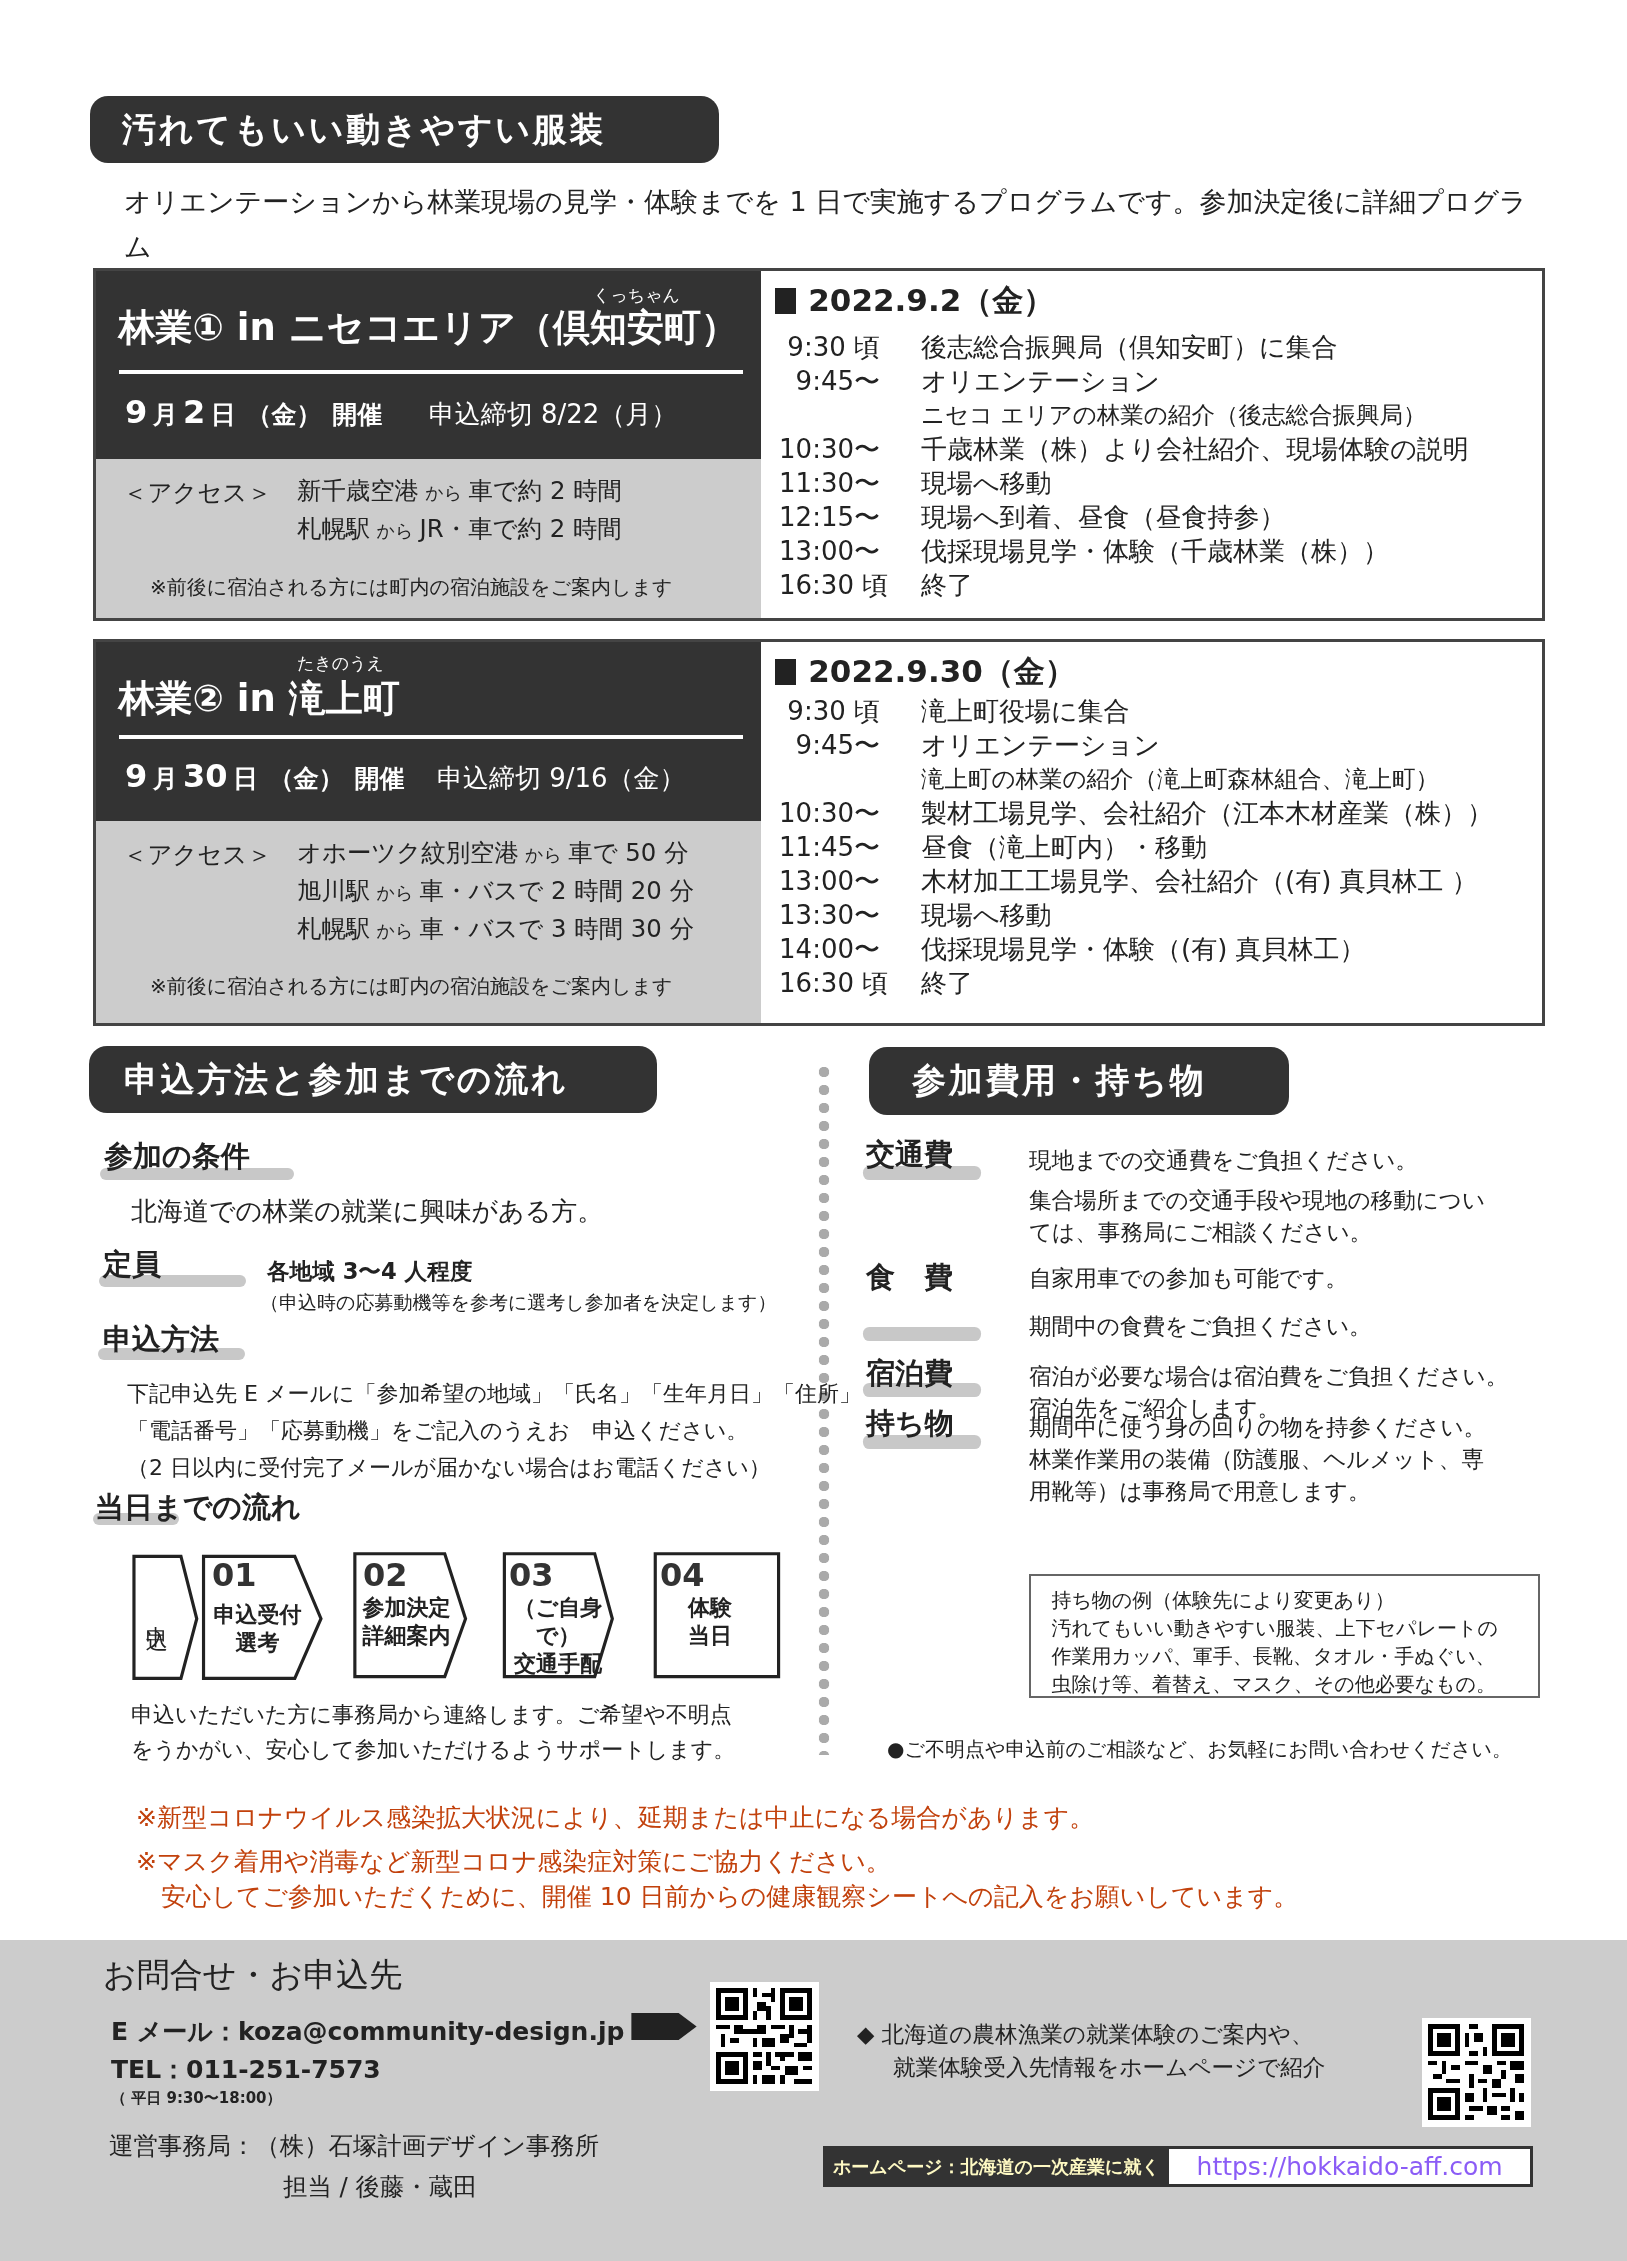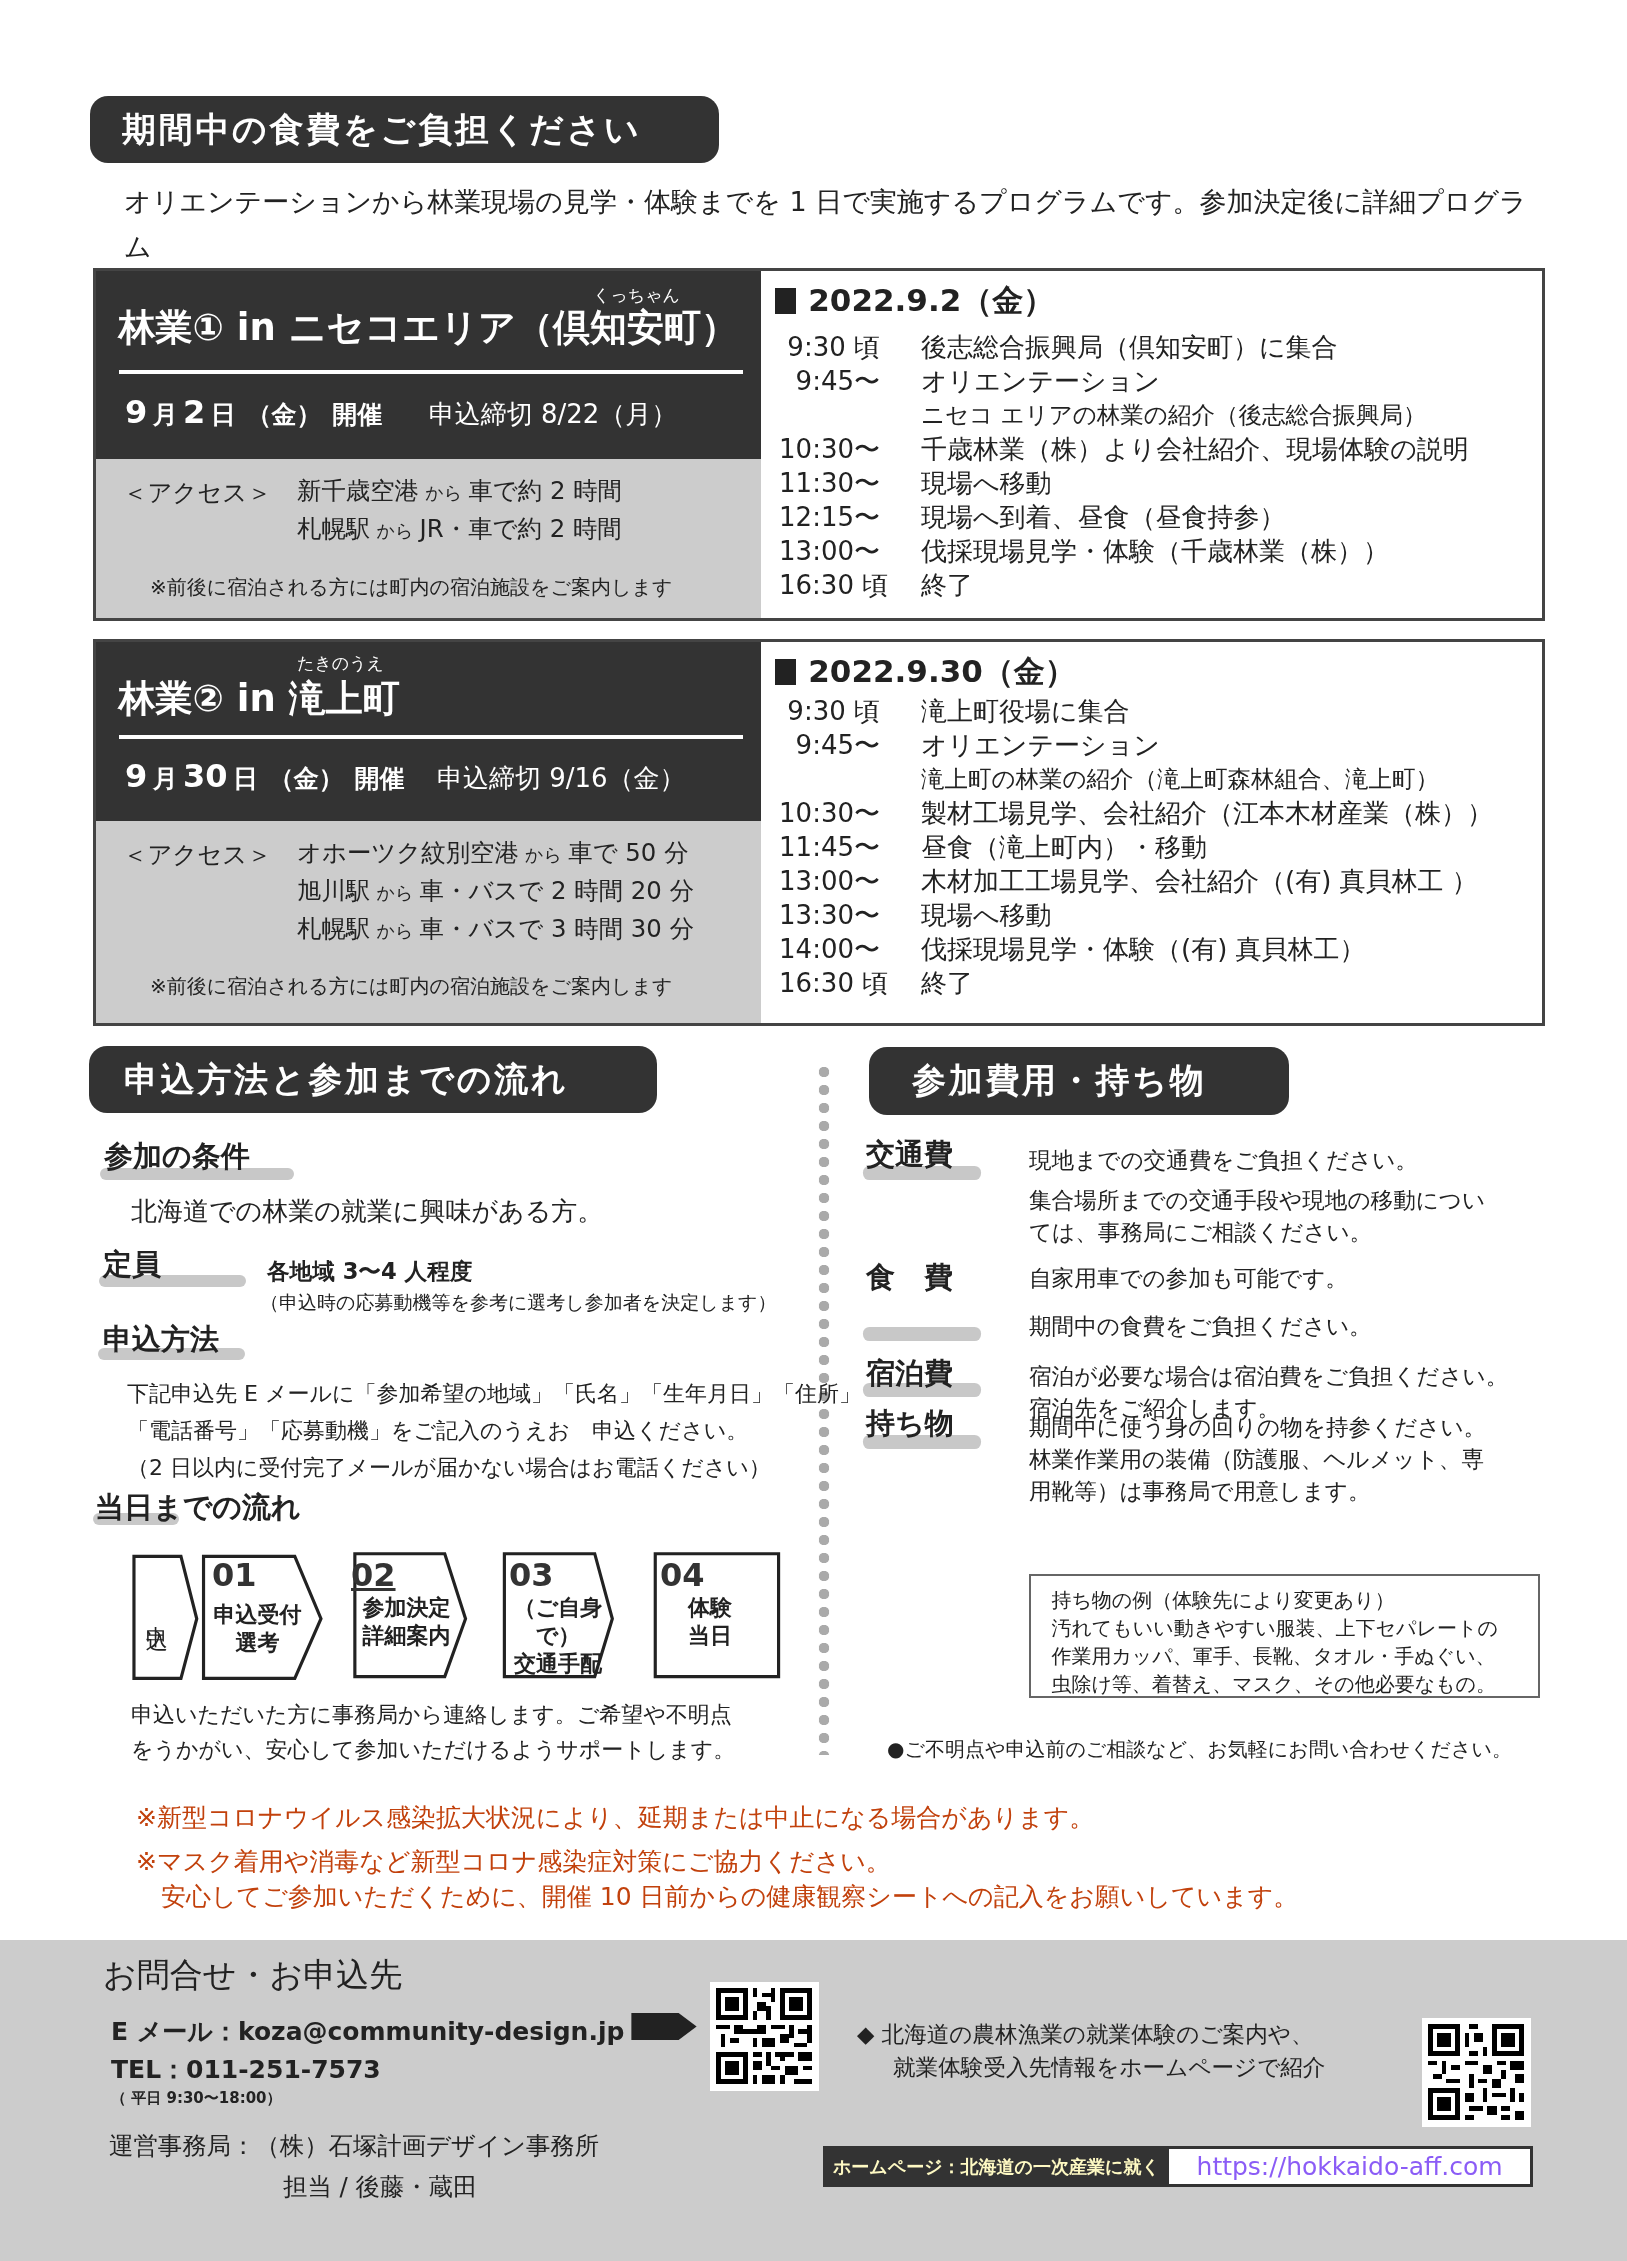--- a/index.html
+++ b/index.html
@@ -64,21 +64,21 @@
   .qr { position: absolute; background: #fff; padding: 6.3px; }
   .qr svg { display: block; }
   .hp-bar { position: absolute; left: 823px; top: 2146px; width: 710px; height: 41px; background: #333; display: flex; align-items: center; padding: 2.7px; }
   .hp-label { color: #fef9c3; font-size: 18px; font-weight: bold; padding: 0 9px 0 7.2px; white-space: nowrap; text-align: right; }
   .hp-url { background: #fff; flex: 1; height: 100%; display: flex; align-items: center; justify-content: center; font-size: 25px; color: #8b5cf6; }
 </style>
 </head>
 <body>
 
 <div class="pill" style="left:90px; top:96px; width:629px; height:67px; padding-left:32px; font-size:34px;">
-  <span>期間中の食費をご負担ください</span>
+  <span>汚れてもいい動きやすい服装</span>
 </div>
 <div class="intro">
   <div>オリエンテーションから林業現場の見学・体験までを 1 日で実施するプログラムです。参加決定後に詳細プログラム</div>
   <div>をご案内します。（現場の天候や作業状況により、予定が変更になることもあります）</div>
 </div>
 
 <div class="prog" style="top:268px; height:353px;">
   <div class="left">
     <div class="dark" style="height:188px;">
       <div class="ruby" style="left:497px; top:12.7px;">くっちゃん</div>
@@ -258,21 +258,21 @@
     </g>
   </svg>
   <div class="lbl" style="left:12.7px; top:43px; width:27px; line-height:27px; font-weight:normal;">
     <span style="writing-mode:vertical-rl; display:inline-block; letter-spacing:3.6px;">申込</span>
   </div>
   <div class="num" style="left:81px; top:4.5px;">01</div>
   <div class="lbl" style="left:79px; top:50px; width:95px;">
       <div>申込受付</div>
       <div>選考</div>
     </div>
-  <div class="num" style="left:220px; top:4.5px;text-decoration:underline;">02</div>
+  <div class="num" style="left:232px; top:4.5px;">02</div>
   <div class="lbl" style="left:228px; top:43px; width:95px;">
       <div>参加決定</div>
       <div>詳細案内</div>
     </div>
   <div class="num" style="left:378px; top:4.5px;">03</div>
   <div class="lbl" style="left:374px; top:43px; width:106px;">
       <div>（ご自身で）</div>
       <div>交通手配</div>
     </div>
   <div class="num" style="left:529px; top:4.5px;">04</div>

